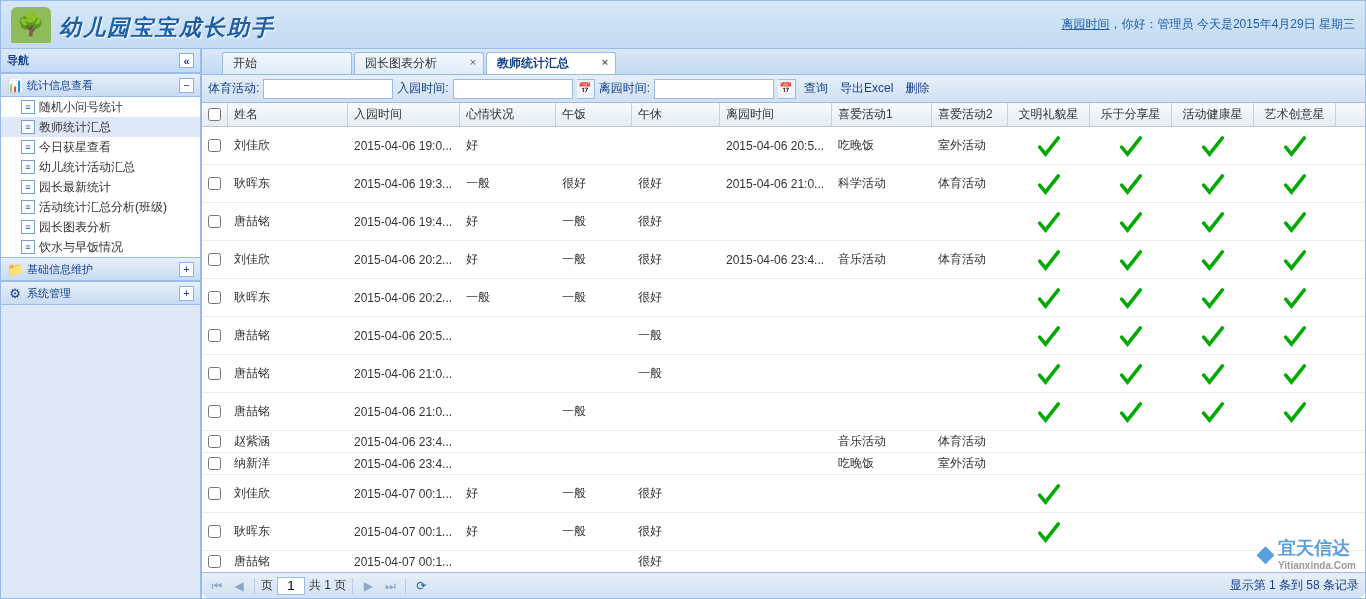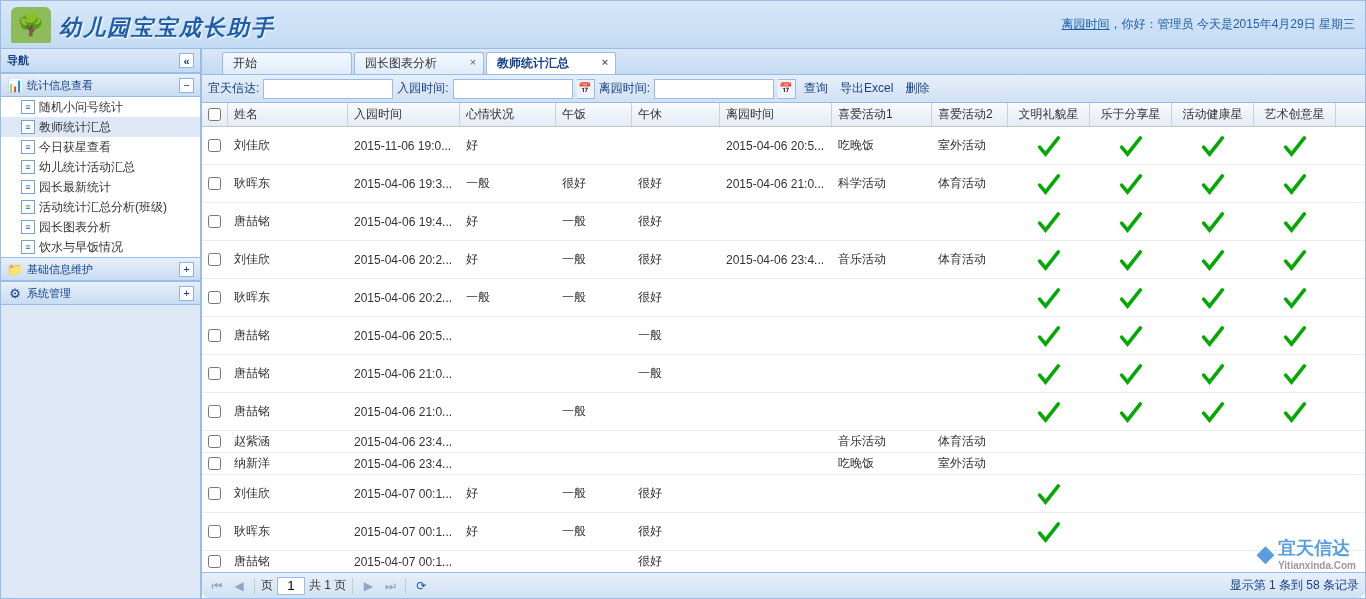--- a/index.html
+++ b/index.html
@@ -132,21 +132,21 @@
         <div class="tab">
           <span>园长图表分析</span>
           <span class="close">×</span>
         </div>
         <div class="tab active">
           <span>教师统计汇总</span>
           <span class="close">×</span>
         </div>
       </div>
     <div class="toolbar">
-      <label>宜天信达:</label>
+      <label>体育活动:</label>
       <input type="text" style="width: 130px;" value="">
       <label>入园时间:</label>
       <input type="text" style="width: 120px;" value="">
       <span class="date-trigger">📅</span>
       <label>离园时间:</label>
       <input type="text" style="width: 120px;" value="">
       <span class="date-trigger">📅</span>
       <span class="tbtn">查询</span>
       <span class="tbtn">导出Excel</span>
       <span class="tbtn">删除</span>
@@ -170,21 +170,21 @@
         <div class="col c-star">活动健康星</div>
         <div class="col c-star">艺术创意星</div>
         <div class="grid-scroll-spacer"></div>
       </div>
       <div class="grid-body" id="grid-body">
           <div class="row">
     <div class="col c-chk">
               <input type="checkbox" style="">
             </div>
     <div class="col c-name">刘佳欣</div>
-    <div class="col c-in">2015-11-06 19:0...</div>
+    <div class="col c-in">2015-04-06 19:0...</div>
     <div class="col c-mood">好</div>
     <div class="col c-lunch"></div>
     <div class="col c-nap"></div>
     <div class="col c-out">2015-04-06 20:5...</div>
     <div class="col c-act1">吃晚饭</div>
     <div class="col c-act2">室外活动</div>
     <div class="col c-star check-mark">
               <svg viewBox="0 0 24 24">
                 <path d="M4 13 L9 19 L20 5" stroke="#0a0" stroke-width="3" fill="none" stroke-linecap="round"></path>
               </svg>

